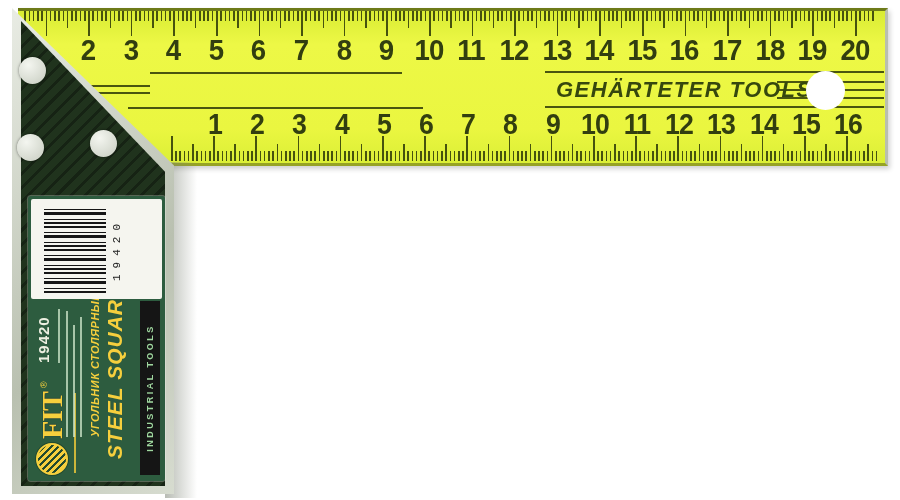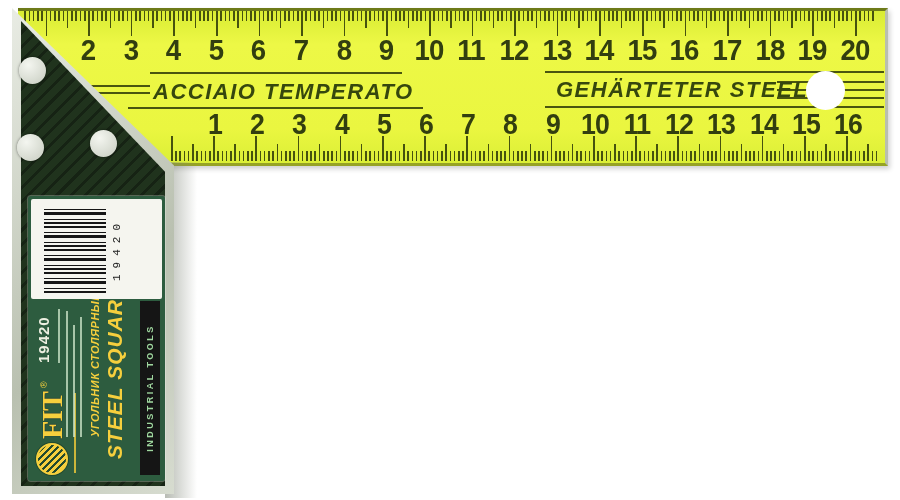--- a/index.html
+++ b/index.html
@@ -307,22 +307,21 @@
     <div class="rule" style="left:132px;top:61px;width:252px"></div>
     <div class="rule" style="left:68px;top:74px;width:64px"></div>
     <div class="rule" style="left:68px;top:81px;width:64px"></div>
     <div class="rule" style="left:110px;top:96px;width:295px"></div>
     <div class="rule" style="left:527px;top:60px;width:339px"></div>
     <div class="rule" style="left:759px;top:70px;width:107px"></div>
     <div class="rule" style="left:759px;top:78px;width:107px"></div>
     <div class="rule" style="left:759px;top:86px;width:107px"></div>
     <div class="rule" style="left:527px;top:95px;width:339px"></div>
 
-    <div class="brand-text" style="left:135px;top:68px">ACCIAIO TEMPERATO</div>
-    <div class="brand-text" style="left:538px;top:66px">GEHÄRTETER STEEL</div>
+    <div class="brand-text" style="left:538px;top:66px">GEHÄRTETER TOOLS</div>
 
     <div class="hole"></div>
 
     <div id="scaleBottom">
         <span class="scale-num bottom" style="left: 197px;">1</span>
         <span class="scale-num bottom" style="left: 239.2px;">2</span>
         <span class="scale-num bottom" style="left: 281.4px;">3</span>
         <span class="scale-num bottom" style="left: 323.6px;">4</span>
         <span class="scale-num bottom" style="left: 365.8px;">5</span>
         <span class="scale-num bottom" style="left: 408px;">6</span>

